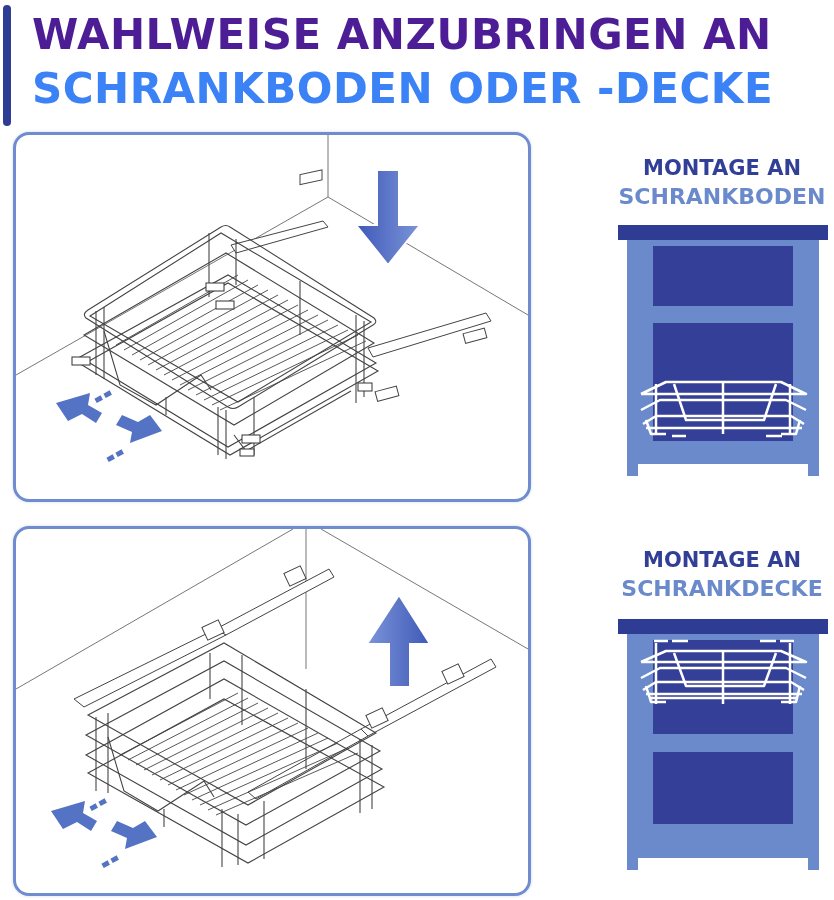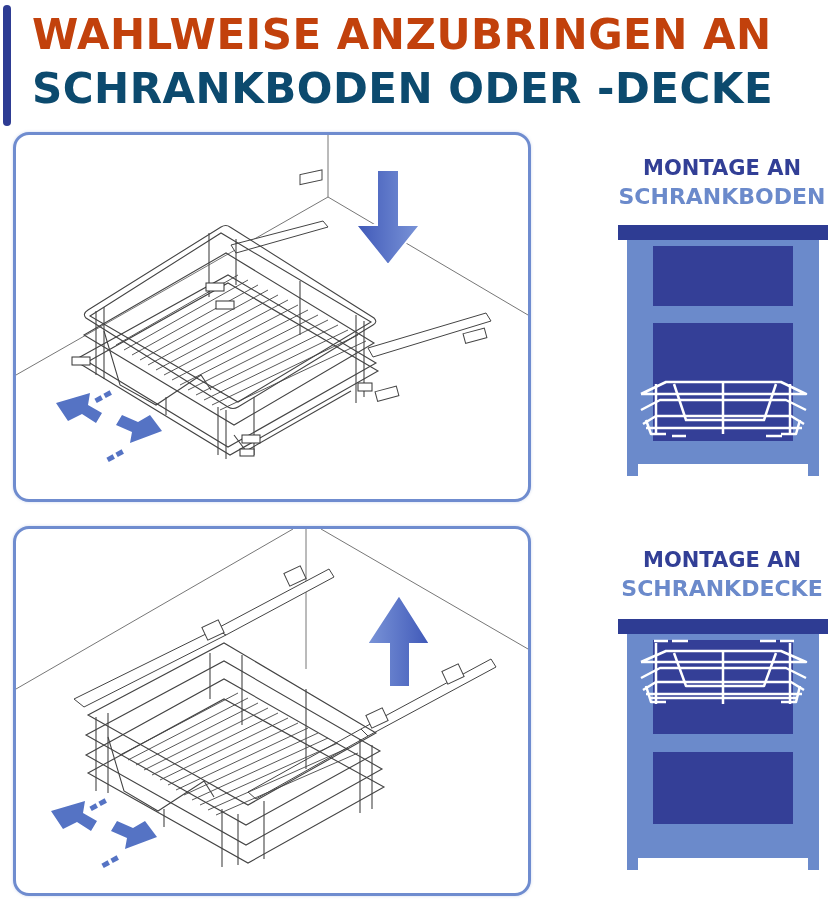--- a/index.html
+++ b/index.html
@@ -2,22 +2,22 @@
 <html><head>
 <meta charset="utf-8">
 <style>
   html, body { margin: 0; padding: 0; background: #ffffff; }
   body { width: 834px; height: 900px; position: relative; overflow: hidden;
          font-family: "DejaVu Sans", "Liberation Sans", sans-serif; }
   .accent-bar { position: absolute; left: 3px; top: 5px; width: 8px; height: 121px;
                 border-radius: 4px; background: #2e3c93; }
   .title { position: absolute; left: 32px; margin: 0; font-weight: 800;
            letter-spacing: 0.5px; white-space: nowrap; line-height: 1; }
-  .title.l1 { top: 14px; font-size: 42px; color: #c2410c; }
-  .title.l2 { top: 68px; font-size: 42px; color: #0c4a6e; }
+  .title.l1 { top: 14px; font-size: 42px; color: #4c1d95; }
+  .title.l2 { top: 68px; font-size: 42px; color: #3b82f6; }
   .panel { position: absolute; left: 13px; width: 512px; height: 364px;
            border: 3px solid #6f8ccf; border-radius: 16px; background: #ffffff;
            box-shadow: 0 0 3px rgba(111,140,207,0.35); overflow: hidden; }
   .panel.p1 { top: 132px; }
   .panel.p2 { top: 526px; }
   .panel svg { position: absolute; left: 0; top: 0; }
   .side-label { position: absolute; left: 600px; width: 244px; text-align: center;
                 font-weight: 800; line-height: 1; white-space: nowrap; }
   .side-label .a { display: block; color: #323f96; font-size: 21px; }
   .side-label .b { display: block; color: #6b8acb; font-size: 22px; margin-top: 7px; }

